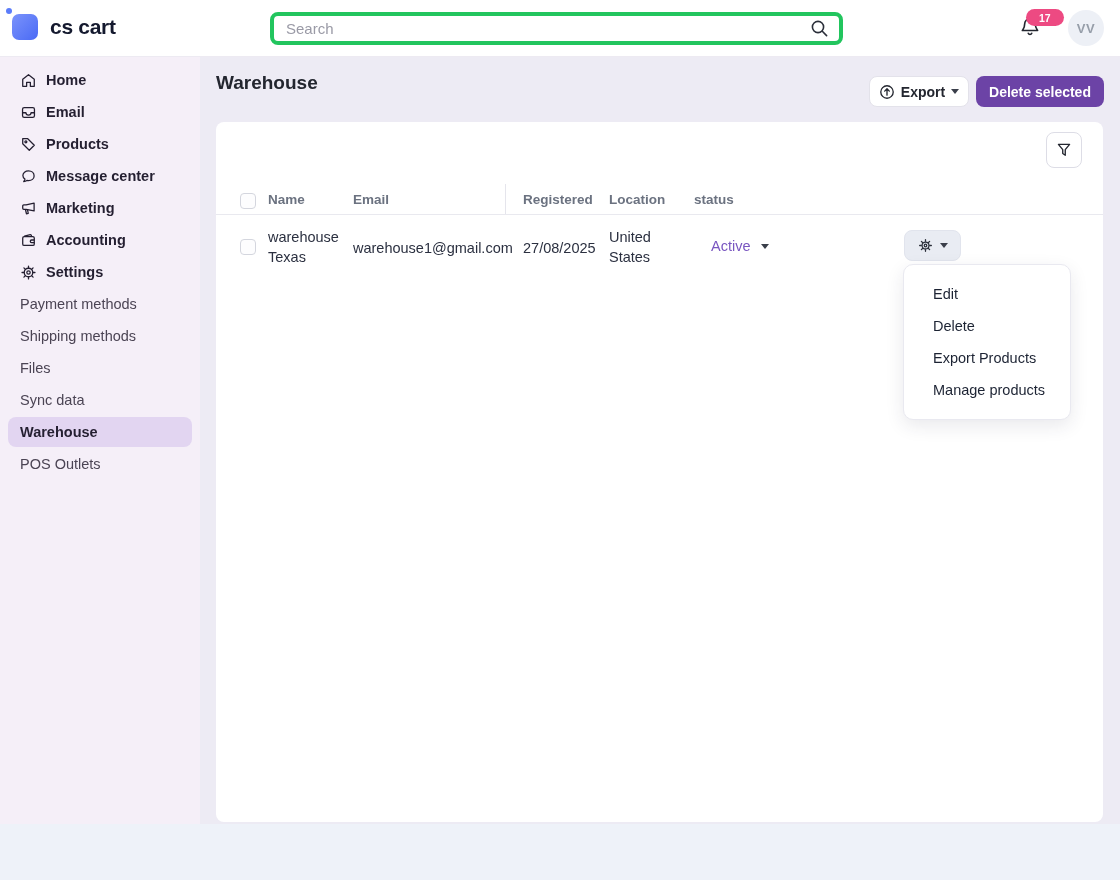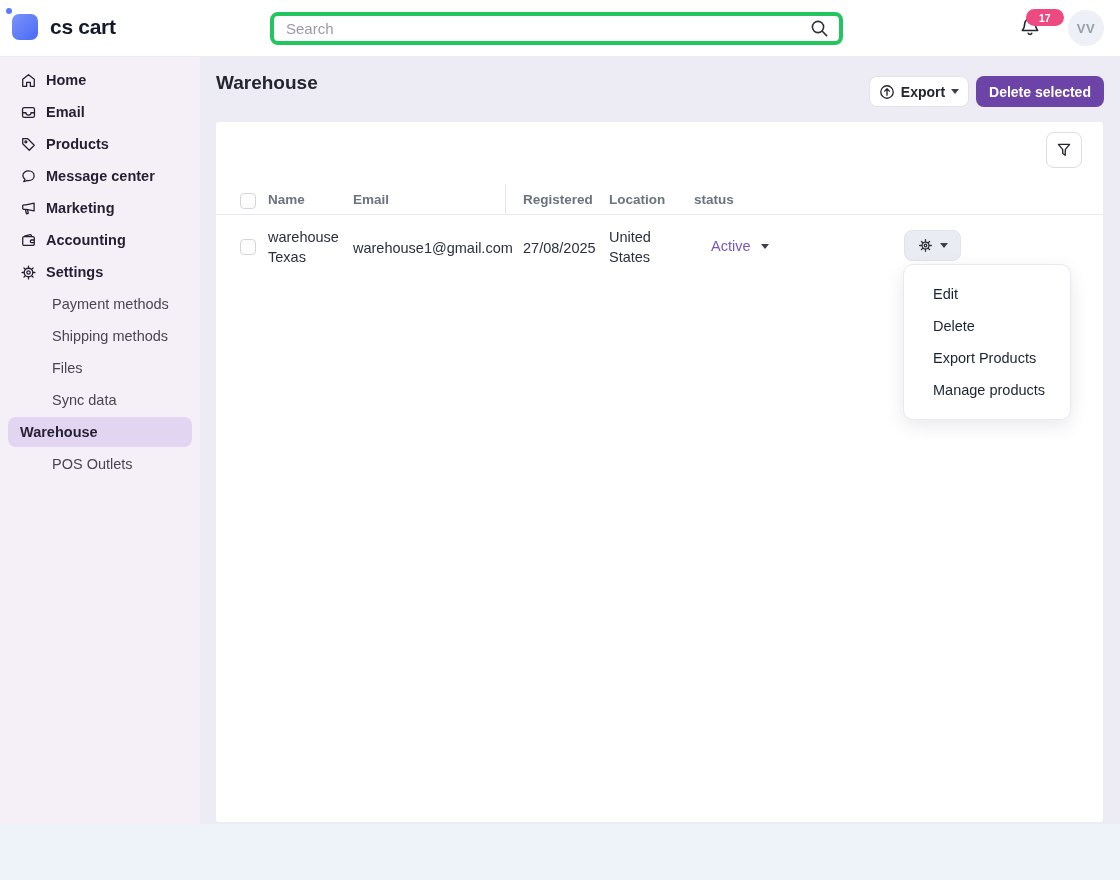--- a/index.html
+++ b/index.html
@@ -17,32 +17,32 @@
   .search-input::placeholder { color:#9a9aa6; }
   .search-icon { position:absolute; right:14px; top:7px; color:#2b2f3a; }
   .bell-wrap { position:absolute; left:1018px; top:15px; width:28px; height:28px; cursor:pointer; color:#23262f; }
   .badge { position:absolute; left:8px; top:-6px; min-width:21px; height:17px; padding:0 13px; background:#ed4a82; border-radius:9px; color:#fff; font-size:10.5px; font-weight:700; display:flex; align-items:center; justify-content:center; }
   .avatar { position:absolute; left:1068px; top:10px; width:36px; height:36px; border-radius:50%; background:#edf0f6; color:#969ea9; font-size:13px; font-weight:700; display:flex; align-items:center; justify-content:center; cursor:pointer; letter-spacing:0.5px; }
 
   
   .sidebar { position:absolute; left:0; top:57px; width:200px; height:767px; background:#f5eff8; padding-top:7px; }
   .nav-item { display:flex; align-items:center; gap:9px; height:32px; padding:0 0 0 20px; font-size:14.5px; font-weight:700; color:#241f31; cursor:pointer; }
   .nav-item .nav-icon { width:17px; height:17px; color:#241f31; flex:0 0 auto; display:flex; }
-  .sub-item { display:flex; align-items:center; height:32px; padding-left:20px; font-size:14.5px; font-weight:400; color:#4b4454; cursor:pointer;margin-left:32px; }
+  .sub-item { display:flex; align-items:center; height:32px; padding-left:20px; font-size:14.5px; font-weight:400; color:#4b4454; cursor:pointer; }
   .sub-item.selected { margin:1px 8px; height:30px; padding-left:12px; background:#e2d5f1; border-radius:8px; font-weight:700; color:#241f31; }
 
   
   .page-title { position:absolute; left:216px; top:72px; font-size:19px; font-weight:700; color:#23262f; }
   .btn { position:absolute; height:31px; border-radius:8px; font-size:14px; display:flex; align-items:center; justify-content:center; cursor:pointer; font-family:inherit; }
   .export-btn { left:869px; top:76px; width:100px; background:#ffffff; border:1px solid #e3e2ea; color:#23262f; gap:6px; font-weight:600; }
   .delete-btn { left:976px; top:76px; width:128px; background:#6c43a6; border:none; color:#ffffff; font-weight:700; }
   .caret { display:inline-block; width:0; height:0; border-left:4px solid transparent; border-right:4px solid transparent; border-top:5px solid #3a3f4a; }
 
   
-  .card { position:absolute; left:216px; top:122px; width:887px; height:700px; background:#ffffff; border-radius:3px; }
+  .card { position:absolute; left:216px; top:122px; width:887px; height:700px; background:#ffffff; border-radius:8px; }
   .filter-btn { position:absolute; right:21px; top:10px; width:36px; height:36px; background:#fff; border:1px solid #dddde6; border-radius:8px; display:flex; align-items:center; justify-content:center; cursor:pointer; color:#23262f; }
   .checkbox { position:absolute; width:16px; height:16px; border:1px solid #d4d6de; border-radius:4px; background:#fdfdfe; cursor:pointer; }
   .thead-border { position:absolute; left:0; right:0; top:92px; height:1px; background:#e9e9ef; }
   .col-divider { position:absolute; left:289px; top:62px; width:1px; height:30px; background:#e5e5ec; }
   .th { position:absolute; top:64px; height:28px; line-height:28px; font-size:13.5px; font-weight:600; color:#6b7280; cursor:pointer; }
   .td { position:absolute; font-size:14.5px; color:#2b3040; line-height:20px; }
   .status-link { position:absolute; left:495px; top:116px; display:flex; align-items:center; gap:10px; cursor:pointer; font-size:14.5px; color:#7956c0; }
   .status-link .caret { border-top-color:#3a3f4a; }
   .gear-btn { position:absolute; left:688px; top:108px; width:57px; height:31px; background:#e9ecf3; border:1px solid #e1e4ed; border-radius:8px; display:flex; align-items:center; justify-content:center; gap:7px; cursor:pointer; color:#2b2f3a; }
 

